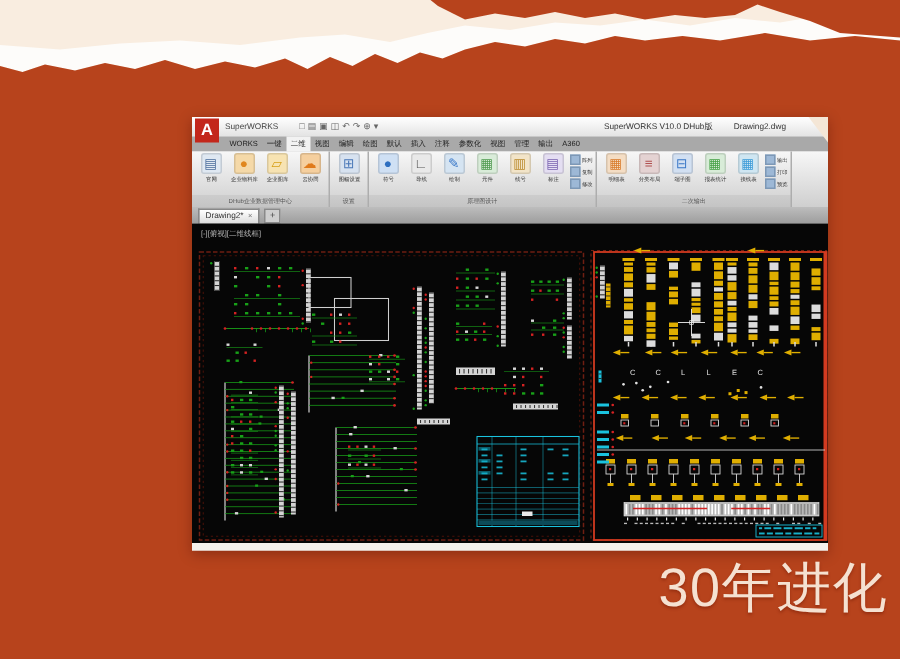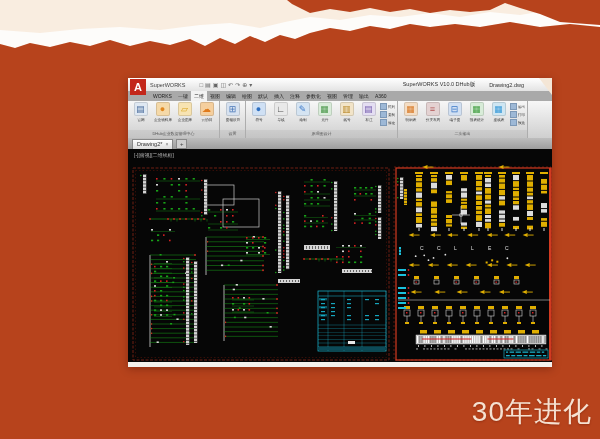--- a/index.html
+++ b/index.html
@@ -42,21 +42,21 @@
       background:linear-gradient(#bdbdbd,#9d9d9d);display:flex;align-items:flex-end;padding-left:4px;box-sizing:border-box;}
   #doctab{height:9px;background:linear-gradient(#ffffff,#dcdcdc);border:1px solid #888;border-bottom:none;
       font-size:5.5px;color:#333;line-height:9px;padding:0 4px;display:flex;gap:3px;align-items:center;}
   #doctab .x{color:#777;font-size:5px;}
   #addtab{width:9px;height:8px;margin-left:3px;background:#cfcfcf;border:1px solid #8a8a8a;
       font-size:6px;line-height:8px;text-align:center;color:#444;}
   #canvas{position:absolute;left:0;top:71px;width:424px;height:213px;background:#060606;}
   #vplabel{position:absolute;left:6px;top:3px;font-size:5px;color:#b9b9b9;z-index:4;}
   #winbottom{position:absolute;left:0;top:284px;width:100%;height:5px;background:#f4f1ec;}
   
-  #caption{position:absolute;right:8px;bottom:8px;font-size:28px;letter-spacing:1px;
+  #caption{position:absolute;right:8px;bottom:22px;font-size:36px;letter-spacing:1px;
       color:#f5e1d1;text-shadow:0 1px 2px rgba(110,25,5,.45);}
 </style>
 </head>
 <body>
 
 <svg id="torn" viewBox="0 0 600 439">
   <rect x="0" y="0" width="600" height="60" fill="#f9ede0"></rect>
   <polygon fill="#fdfcfa" points="0,30 40,33 80,29 120,27 160,30 200,25 230,23 260,28 285,22 310,17 340,20 370,15 400,17 430,13 460,17 490,12 520,15 550,10 575,13 600,8 600,27 570,24 540,27 510,22 480,27 455,24 430,27 410,24 390,29 370,26 350,31 330,28 310,33 295,39 280,35 265,42 250,36 235,44 220,38 205,46 190,39 170,45 150,41 130,46 110,40 90,46 70,42 50,47 30,43 15,48 0,44"></polygon>
   <polygon fill="#b7431c" points="0,44 15,48 30,43 50,47 70,42 90,46 110,40 130,46 150,41 170,45 190,39 205,46 220,38 235,44 250,36 265,42 280,35 295,39 310,33 330,28 350,31 370,26 390,29 410,24 430,27 455,24 480,27 510,22 540,27 570,24 600,27 600,439 0,439"></polygon>
   <polygon fill="#b7431c" points="287,0 600,0 600,25 560,22 540,14 520,8 505,3 490,10 470,12 450,10 430,13 410,9 390,12 370,8 350,12 330,9 310,13 300,8 292,4"></polygon>

